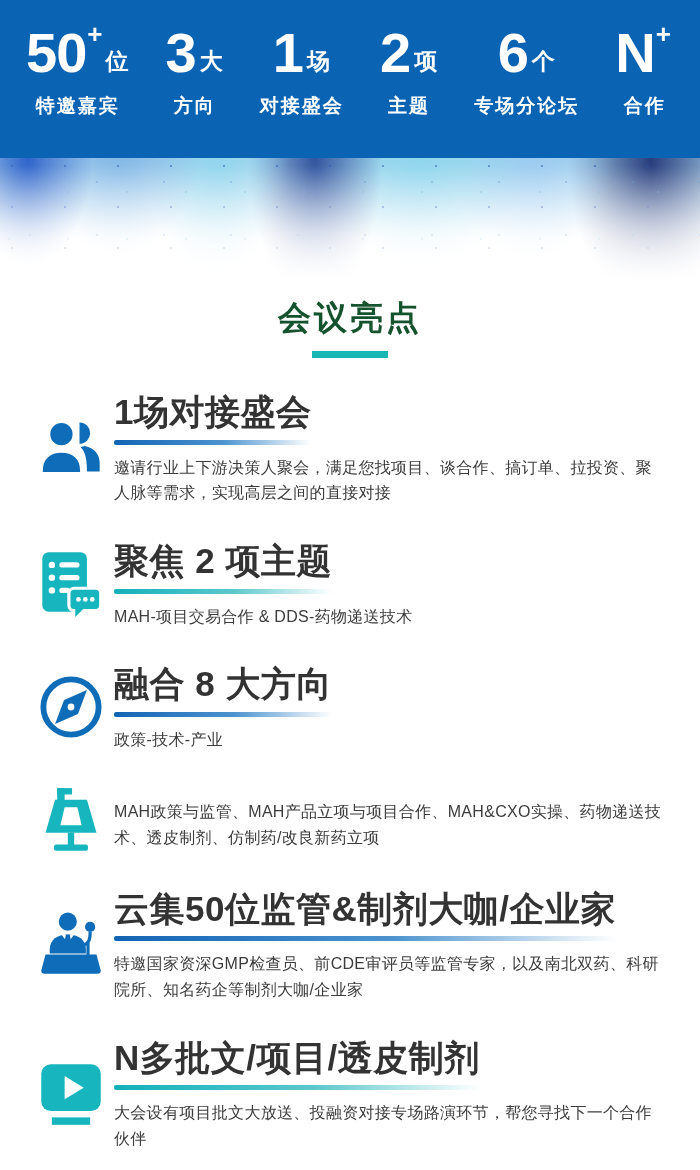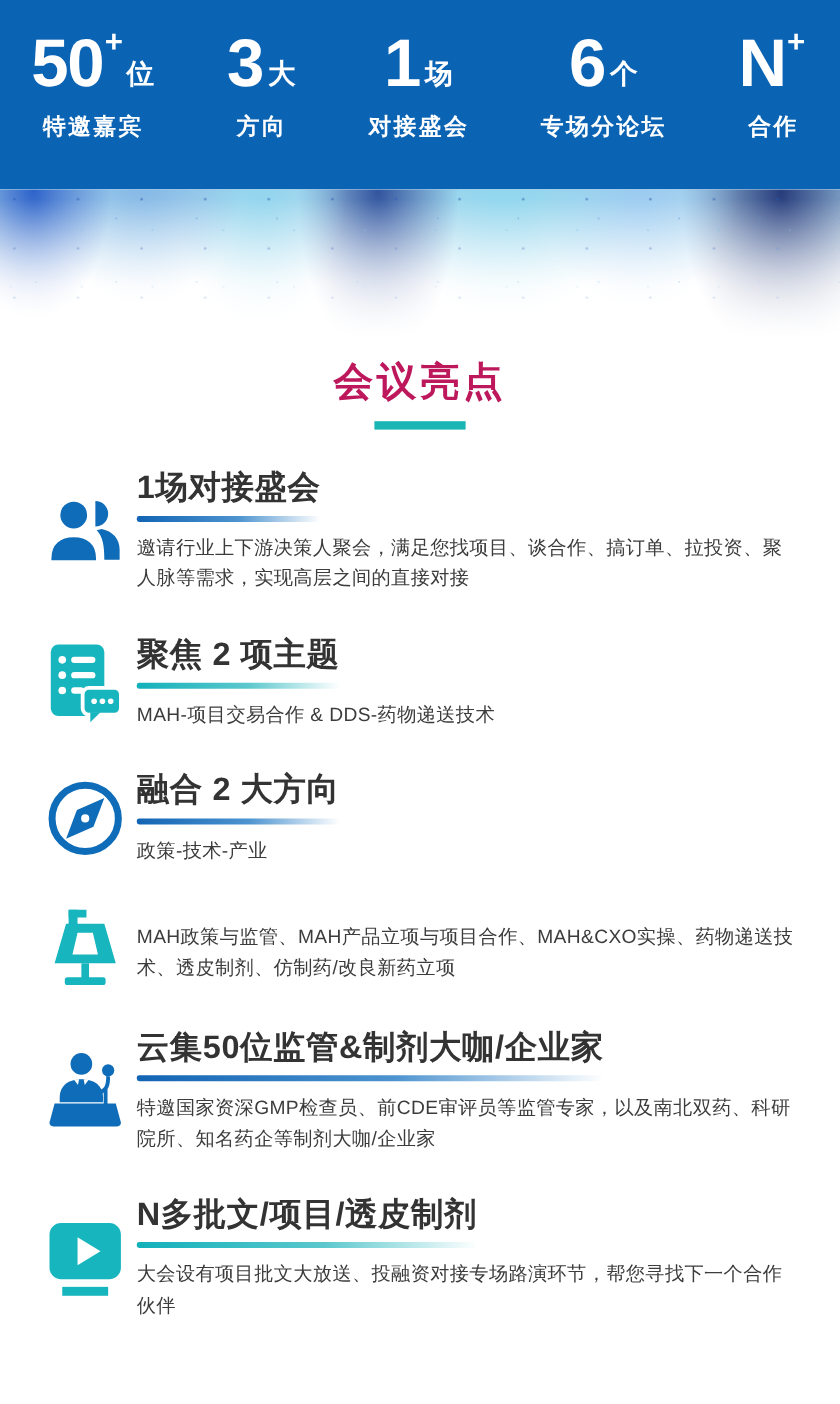--- a/index.html
+++ b/index.html
@@ -47,51 +47,55 @@
       radial-gradient(circle 1.5px at 9px 34px,  rgba(90,170,220,.4) 45%, transparent 60%);
     background-size:53px 41px, 67px 53px, 41px 37px, 59px 47px;
   }
   .splash::after {
     content:""; position:absolute; inset:0;
     background:linear-gradient(180deg, rgba(255,255,255,0) 6%, rgba(255,255,255,.55) 52%, #ffffff 94%);
   }
 
   
   .section-title-wrap { text-align:center; padding:6px 0 20px 0; background:#fff; }
-  .section-title { display:inline-block; font-size:33px; font-weight:700; color:#be185d; letter-spacing:3px; }
+  .section-title { display:inline-block; font-size:33px; font-weight:700; color:#14532d; letter-spacing:3px; }
   .section-rule { width:76px; height:7px; background:#1ab5b5; margin:10px auto 0 auto; }
 
   
   .highlights { padding:12px 34px 0 28px; background:#fff; }
   .item { display:flex; align-items:center; margin-bottom:33px; }
   .icon-box { flex:0 0 86px; display:flex; justify-content:center; align-items:center; }
   .icon-box svg { width:68px; height:68px; }
   .content { flex:1; min-width:0; }
   .head { display:inline-block; }
-  .head h3 { font-size:27px; font-weight:700; color:#333; letter-spacing:.5px; line-height:1.25; }
+  .head h3 { font-size:35px; font-weight:700; color:#333; letter-spacing:.5px; line-height:1.25; }
   .rule { width:100%; height:5px; margin-top:6px; border-radius:2px; }
   .rule.blue { background:linear-gradient(90deg,#1264b4 0%,#4c93cf 55%,rgba(255,255,255,0) 100%); }
   .rule.teal { background:linear-gradient(90deg,#12b0ba 0%,#5cc8cd 55%,rgba(255,255,255,0) 100%); }
   .content p { margin-top:10px; font-size:16px; color:#3c3c3c; line-height:1.6; letter-spacing:.3px; font-weight:500; }
 </style>
 </head>
 <body>
 
 <header class="header">
   <div class="stat">
     <div class="num-row"><span class="num">50</span><sup class="plus">+</sup><span class="unit">位</span></div>
     <div class="stat-label">特邀嘉宾</div>
   </div>
   <div class="stat">
     <div class="num-row"><span class="num">3</span><sup class="plus"></sup><span class="unit">大</span></div>
     <div class="stat-label">方向</div>
   </div>
   <div class="stat">
     <div class="num-row"><span class="num">1</span><sup class="plus"></sup><span class="unit">场</span></div>
     <div class="stat-label">对接盛会</div>
+  </div>
+  <div class="stat">
+    <div class="num-row"><span class="num">2</span><sup class="plus"></sup><span class="unit">项</span></div>
+    <div class="stat-label">主题</div>
   </div>
   <div class="stat">
     <div class="num-row"><span class="num">6</span><sup class="plus"></sup><span class="unit">个</span></div>
     <div class="stat-label">专场分论坛</div>
   </div>
   <div class="stat">
     <div class="num-row"><span class="num">N</span><sup class="plus">+</sup><span class="unit"></span></div>
     <div class="stat-label">合作</div>
   </div>
 </header>
@@ -158,21 +162,21 @@
   <section class="item">
     <div class="icon-box">
       <svg viewBox="0 0 64 64">
         <circle cx="32" cy="32" r="26" fill="none" stroke="#0e6cb8" stroke-width="5.5"></circle>
         <polygon points="47,16 38.5,38.5 17,48 25.5,25.5" fill="#0e6cb8"></polygon>
         <circle cx="32" cy="32" r="3.2" fill="#fff"></circle>
       </svg>
     </div>
     <div class="content">
       <div class="head">
-        <h3>融合 2 大方向</h3>
+        <h3>融合 8 大方向</h3>
         <div class="rule blue"></div>
       </div>
       <p>政策-技术-产业</p>
     </div>
   </section>
 
   <section class="item">
     <div class="icon-box">
       <svg viewBox="0 0 64 64">
         <g fill="#17b5be">

